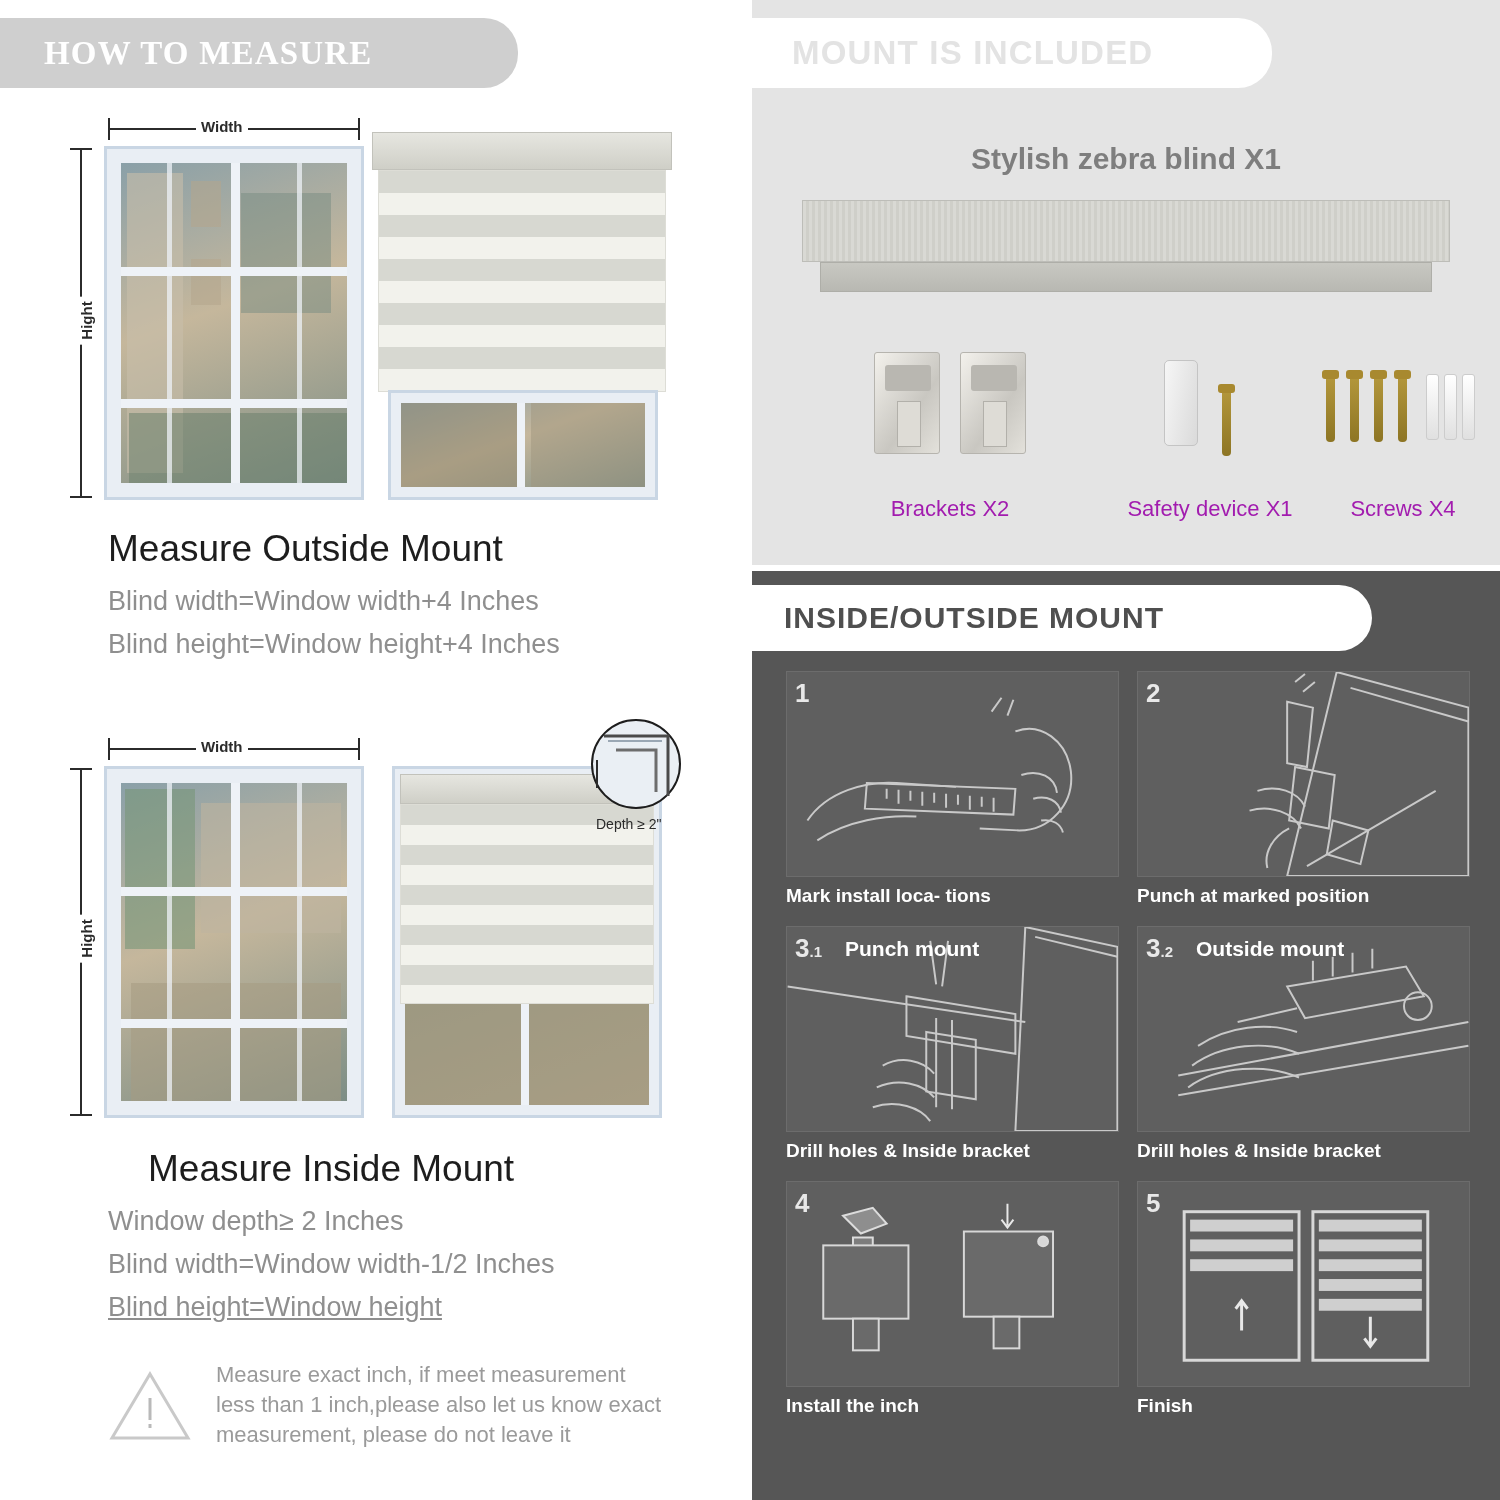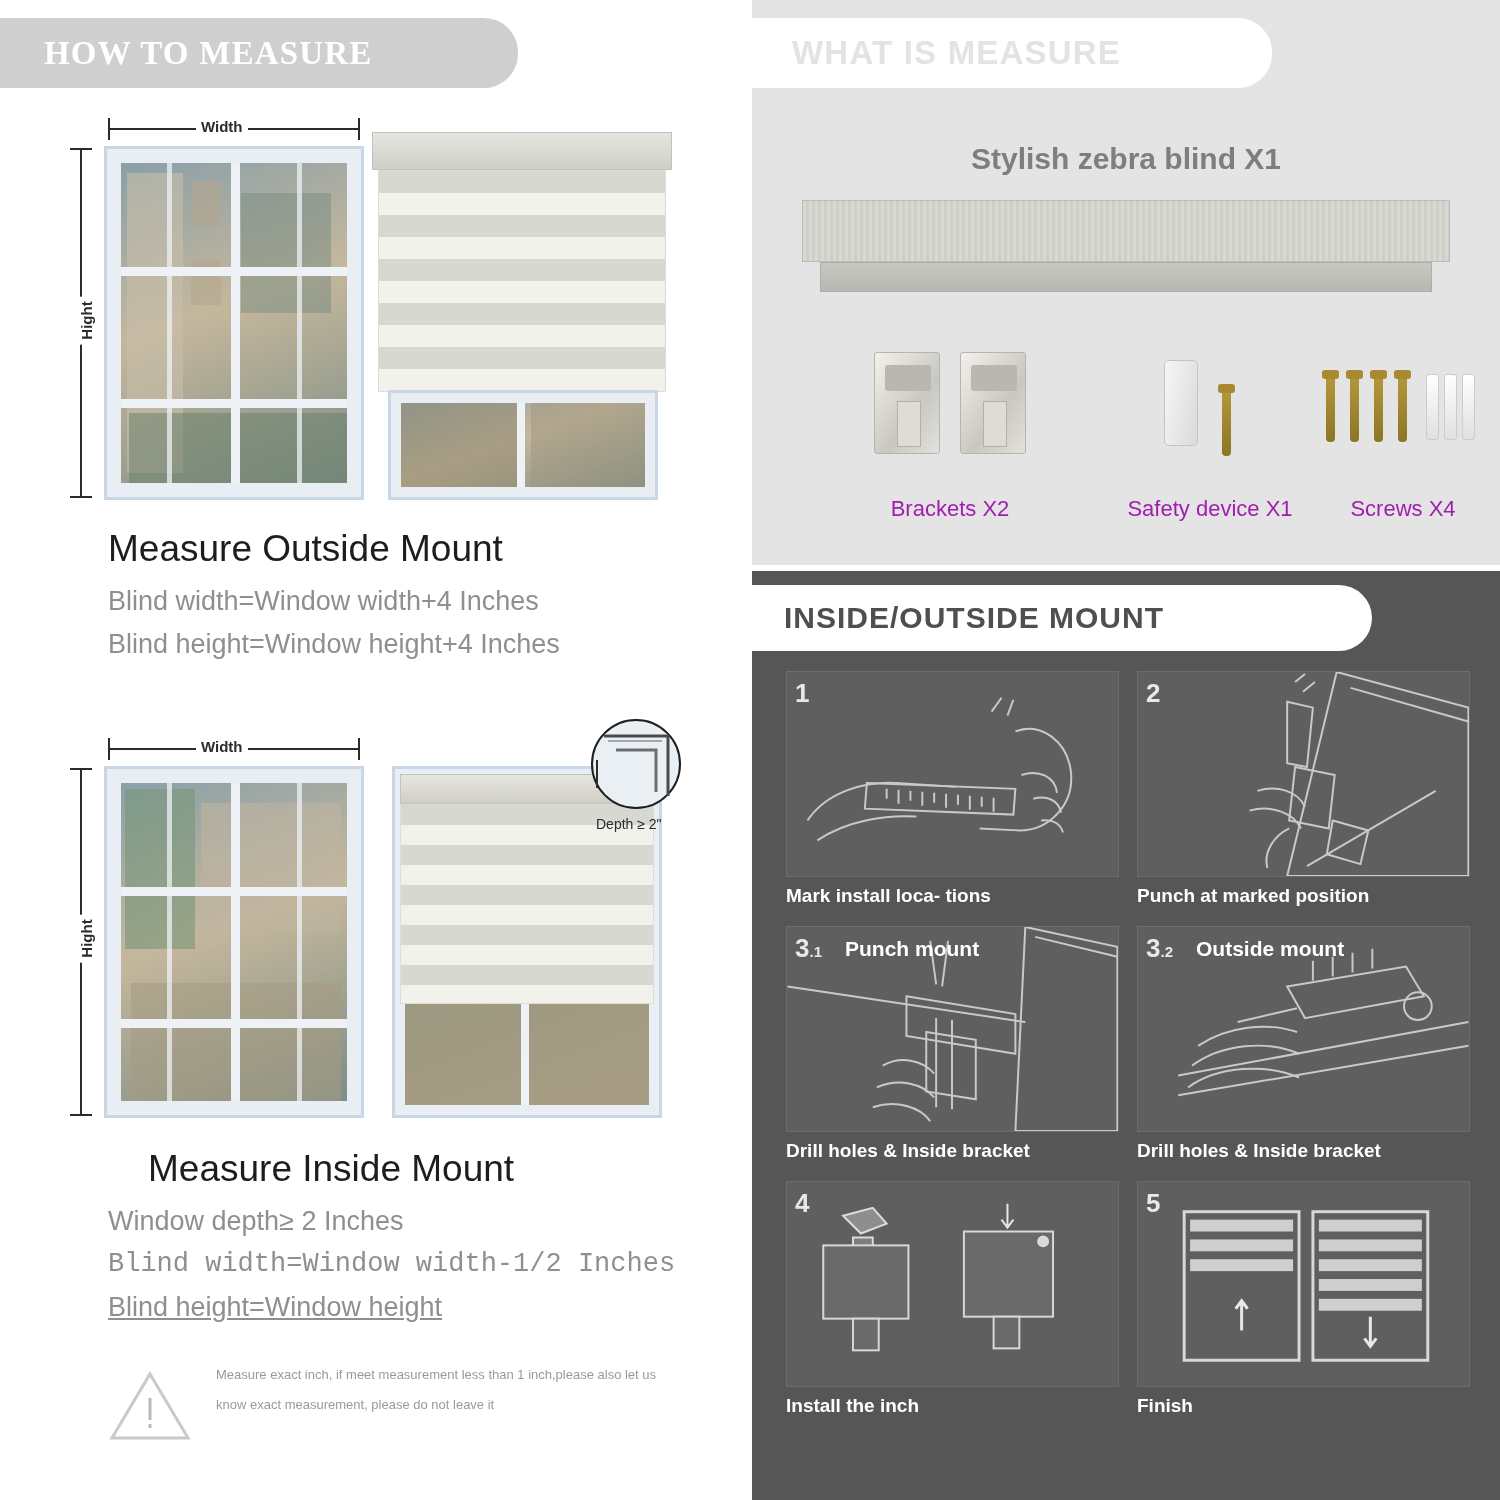--- a/index.html
+++ b/index.html
@@ -65,21 +65,21 @@
     position: absolute; font-size: 27px; color: #8f8f8f;
   }
   .depth-note { position: absolute; font-size: 14px; color: #2b2b2b; }
 
   .note-box { position: absolute; left: 108px; top: 1360px; width: 560px; }
   .warn-tri {
     position: absolute; left: 0; top: 8px; width: 84px; height: 76px;
   }
   .note-text {
     position: absolute; left: 108px; top: 0; width: 452px;
-    font-size: 13px; line-height: 30px; color: #9a9a9a;
+    font-size: 22px; line-height: 30px; color: #9a9a9a;
   }
 
   
   .rt-panel {
     position: absolute; left: 752px; top: 0; width: 748px; height: 565px;
     background: #e4e4e4;
   }
   .badge-included {
     position: absolute; left: 0; top: 18px; width: 520px; height: 70px;
     background: #ffffff;
@@ -273,36 +273,36 @@
       <circle cx="50" cy="48" r="44" fill="#eaeff4" stroke="#1d1d1d" stroke-width="2"></circle>
       <path d="M18 20 L82 20 L82 80" fill="none" stroke="#4a4a4a" stroke-width="3"></path>
       <path d="M30 34 L70 34 L70 76" fill="none" stroke="#6d6d6d" stroke-width="3"></path>
       <path d="M22 25 L76 25" stroke="#9aa7b4" stroke-width="2"></path>
     </svg>
     <div class="dim-line" style="left:596px; top:760px; width:2px; height:28px;"></div>
     <div class="depth-note" style="left:596px; top:816px;">Depth ≥ 2"</div>
 
     <div class="heading" style="left:108px; top:1148px;margin-left:40px;">Measure Inside Mount</div>
     <div class="subline" style="left:108px; top:1206px;">Window depth≥ 2 Inches</div>
-    <div class="subline" style="left:108px; top:1249px;font-family:Liberation Mono, monospace;">Blind width=Window width-1/2 Inches</div>
+    <div class="subline" style="left:108px; top:1249px;">Blind width=Window width-1/2 Inches</div>
     <div class="subline" style="left:108px; top:1292px;text-decoration:underline;">Blind height=Window height</div>
 
     <div class="note-box">
       <svg class="warn-tri" viewBox="0 0 84 76">
         <path d="M42 6 L80 70 L4 70 Z" fill="none" stroke="#c9c9c9" stroke-width="3"></path>
         <rect x="40.5" y="30" width="3" height="22" fill="#b9b9b9"></rect>
         <rect x="40.5" y="56" width="3" height="4" fill="#b9b9b9"></rect>
       </svg>
       <div class="note-text">Measure exact inch, if meet measurement less than 1 inch,please also let us know exact measurement, please do not leave it</div>
     </div>
   </div>
 
   <div class="rt-panel">
     <div class="badge-included">
-      <span>WHAT IS MEASURE</span>
+      <span>MOUNT IS INCLUDED</span>
     </div>
 
     <div class="blind-title">Stylish zebra blind X1</div>
 
     <div class="headrail">
       <div class="top"></div>
       <div class="bottom"></div>
     </div>
 
     <div class="part-col" style="left:58px; top:352px; width:280px; height:170px;">

